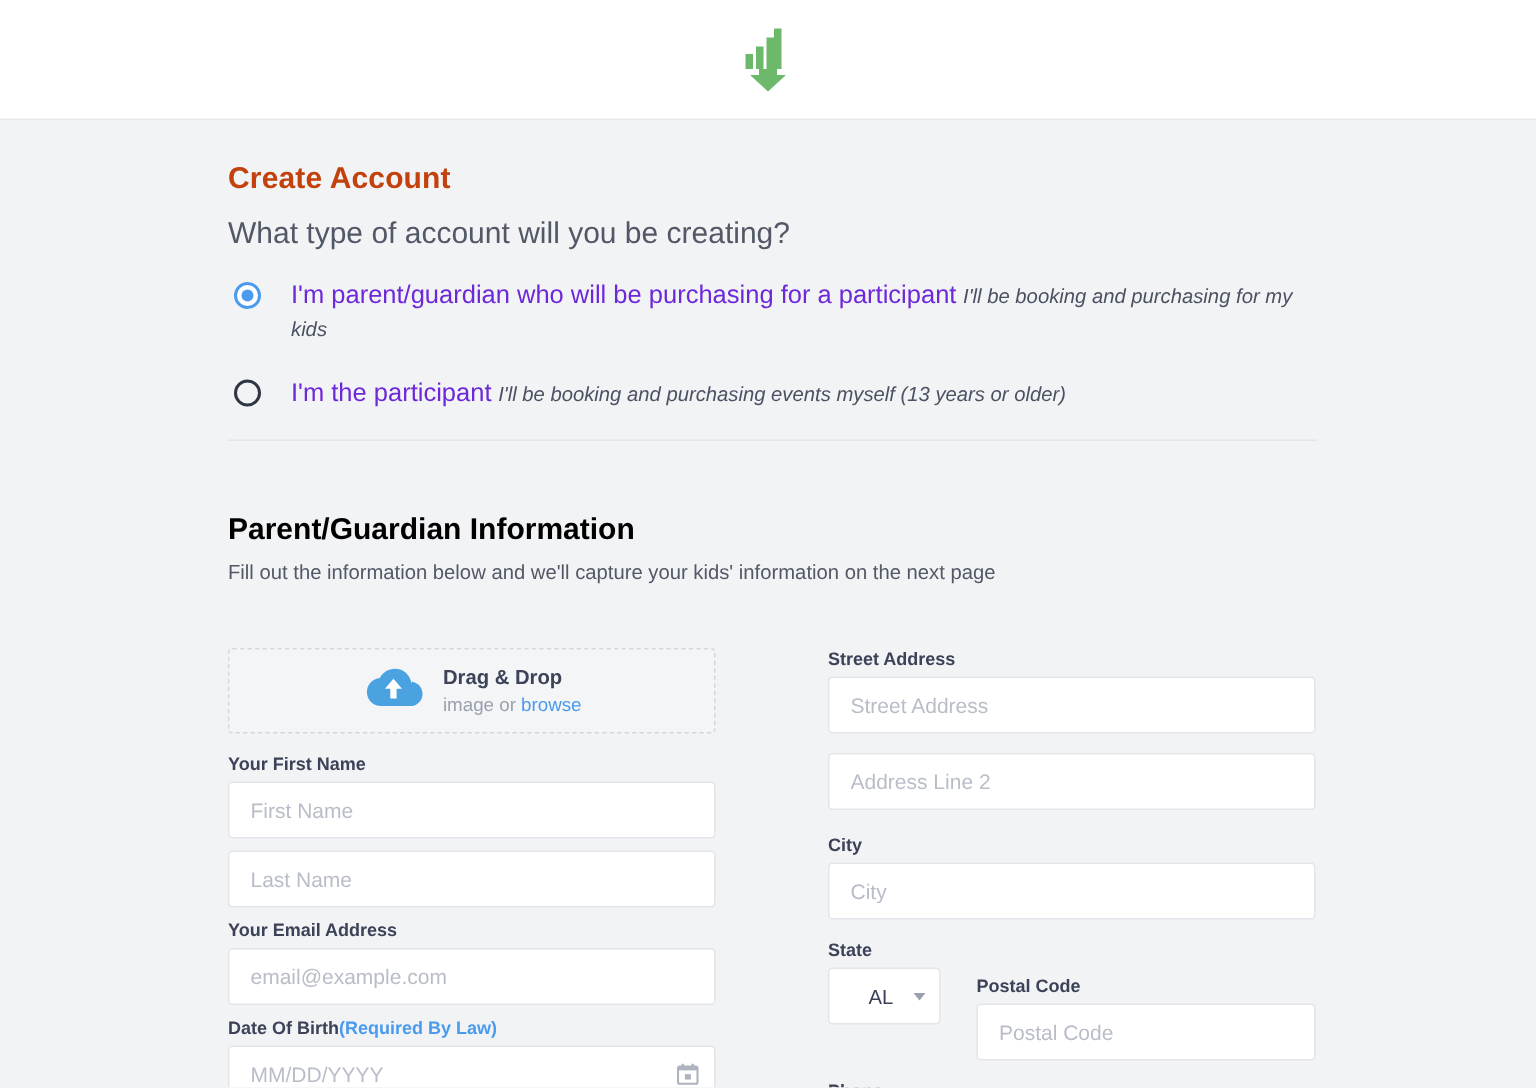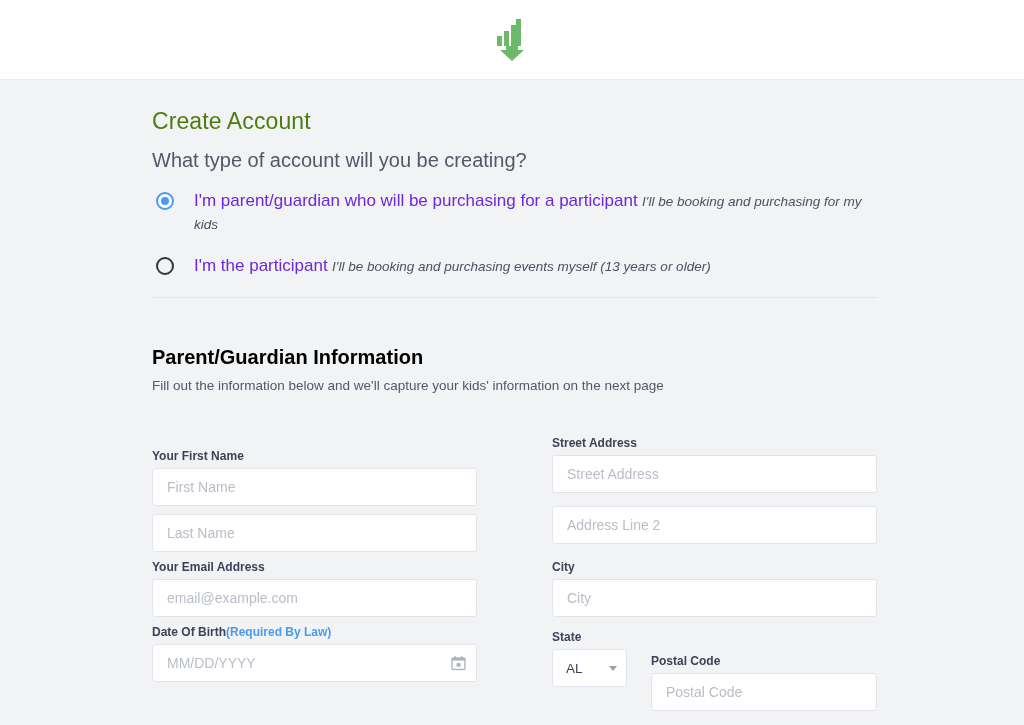--- a/index.html
+++ b/index.html
@@ -33,23 +33,23 @@
     height: 645px;
     overflow: hidden;
   }
   .container {
     width: 726px;
     margin-left: 152px;
   }
 
   
   .page-title {
-    font-size: 23px;
-    font-weight: normal;
-    color: #4d7c0f;
+    font-size: 20px;
+    font-weight: bold;
+    color: #c2410c;
     letter-spacing: .1px;
     padding-top: 28px;
   }
   .page-question {
     font-size: 20px;
     font-weight: normal;
     color: #525866;
     margin-top: 14px;
   }
 
@@ -190,21 +190,21 @@
   .state-col { width: 75px; flex: 0 0 75px; }
   .postal-col { flex: 1 1 auto; margin-top: 24px; }
 
   .select-wrap { position: relative; }
   .select {
     width: 100%;
     height: 38px;
     background: #ffffff;
     border: 1px solid #e3e5ea;
     border-radius: 3px;
-    padding: 0 24px 0 13px;
+    padding: 0 24px 0 26px;
     font-family: "Liberation Sans", sans-serif;
     font-size: 13.5px;
     color: #3c4257;
     display: flex;
     align-items: center;
     cursor: pointer;
   }
   .caret {
     position: absolute;
     right: 10px;
@@ -263,20 +263,34 @@
 
     <div class="divider"></div>
 
     <h3 class="section-title">Parent/Guardian Information</h3>
     <p class="section-sub">Fill out the information below and we'll capture your kids' information on the next page</p>
 
     <div class="form-grid">
 
       <div class="col">
 
+        <div class="upload">
+          <span>
+            <svg class="cloud-icon" viewBox="0 0 42 30" xmlns="http://www.w3.org/2000/svg">
+              <path d="M33.2 12.3C32.5 6.9 27.9 2.8 22.3 2.8c-4.4 0-8.2 2.5-10.1 6.2-4.8.4-8.6 4.4-8.6 9.3 0 5.2 4.2 9.4 9.4 9.4h19.6c4.5 0 8.1-3.6 8.1-8.1 0-4.1-3-7.5-7-8.1z" fill="#4aa3e0"></path>
+              <path d="M21.3 9.5 L27 16.2 L23.4 16.2 L23.4 22.6 L19.2 22.6 L19.2 16.2 L15.6 16.2 Z" fill="#ffffff"></path>
+            </svg>
+          </span>
+          <span class="upload-texts">
+            <div class="upload-title">Drag &amp; Drop</div>
+            <div class="upload-sub">
+              <span>image or </span><span class="browse">browse</span>
+            </div>
+          </span>
+        </div>
 
         <div class="gap-13"></div>
 
         <div class="field">
           <label class="label">Your First Name</label>
           <input class="input" type="text" placeholder="First Name" style="">
         </div>
 
         <div class="gap-8"></div>
 

